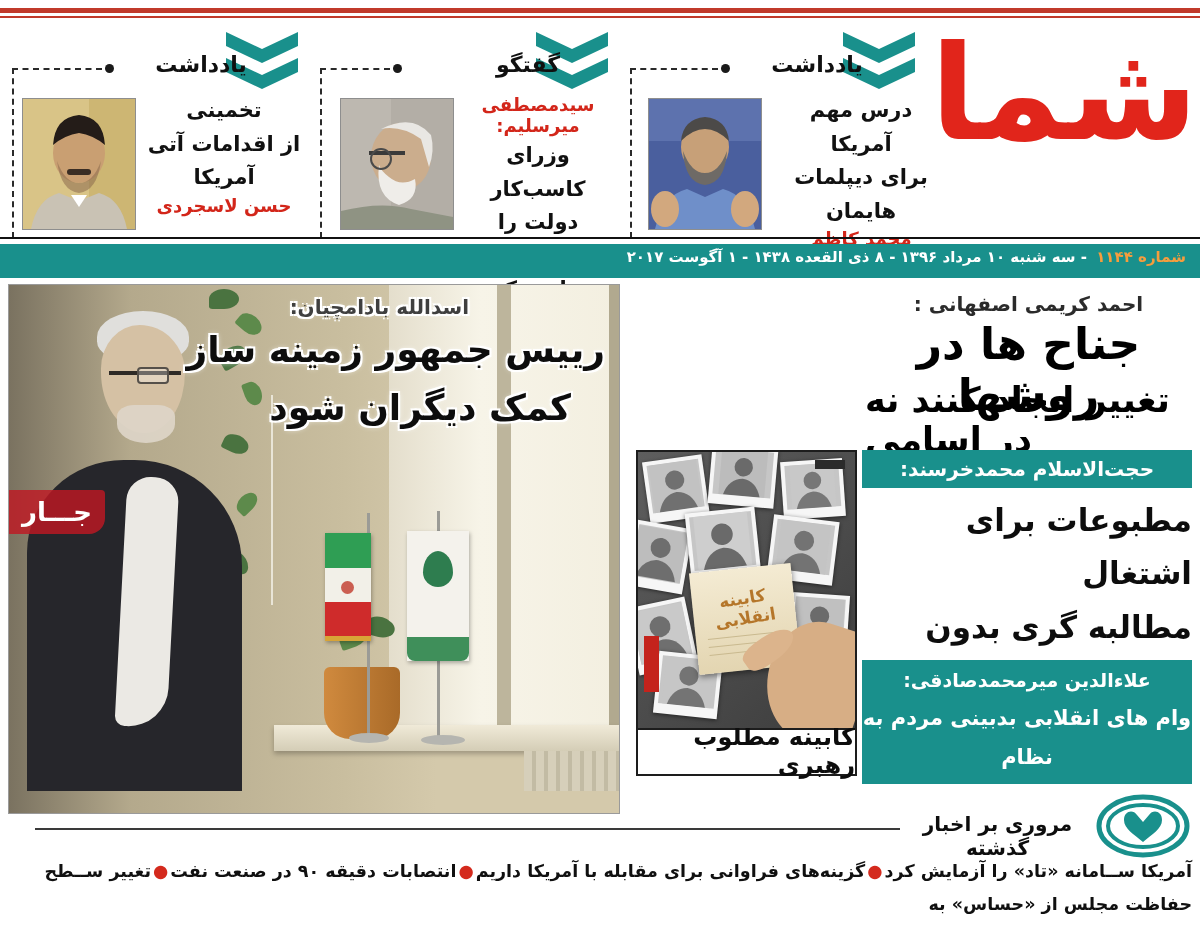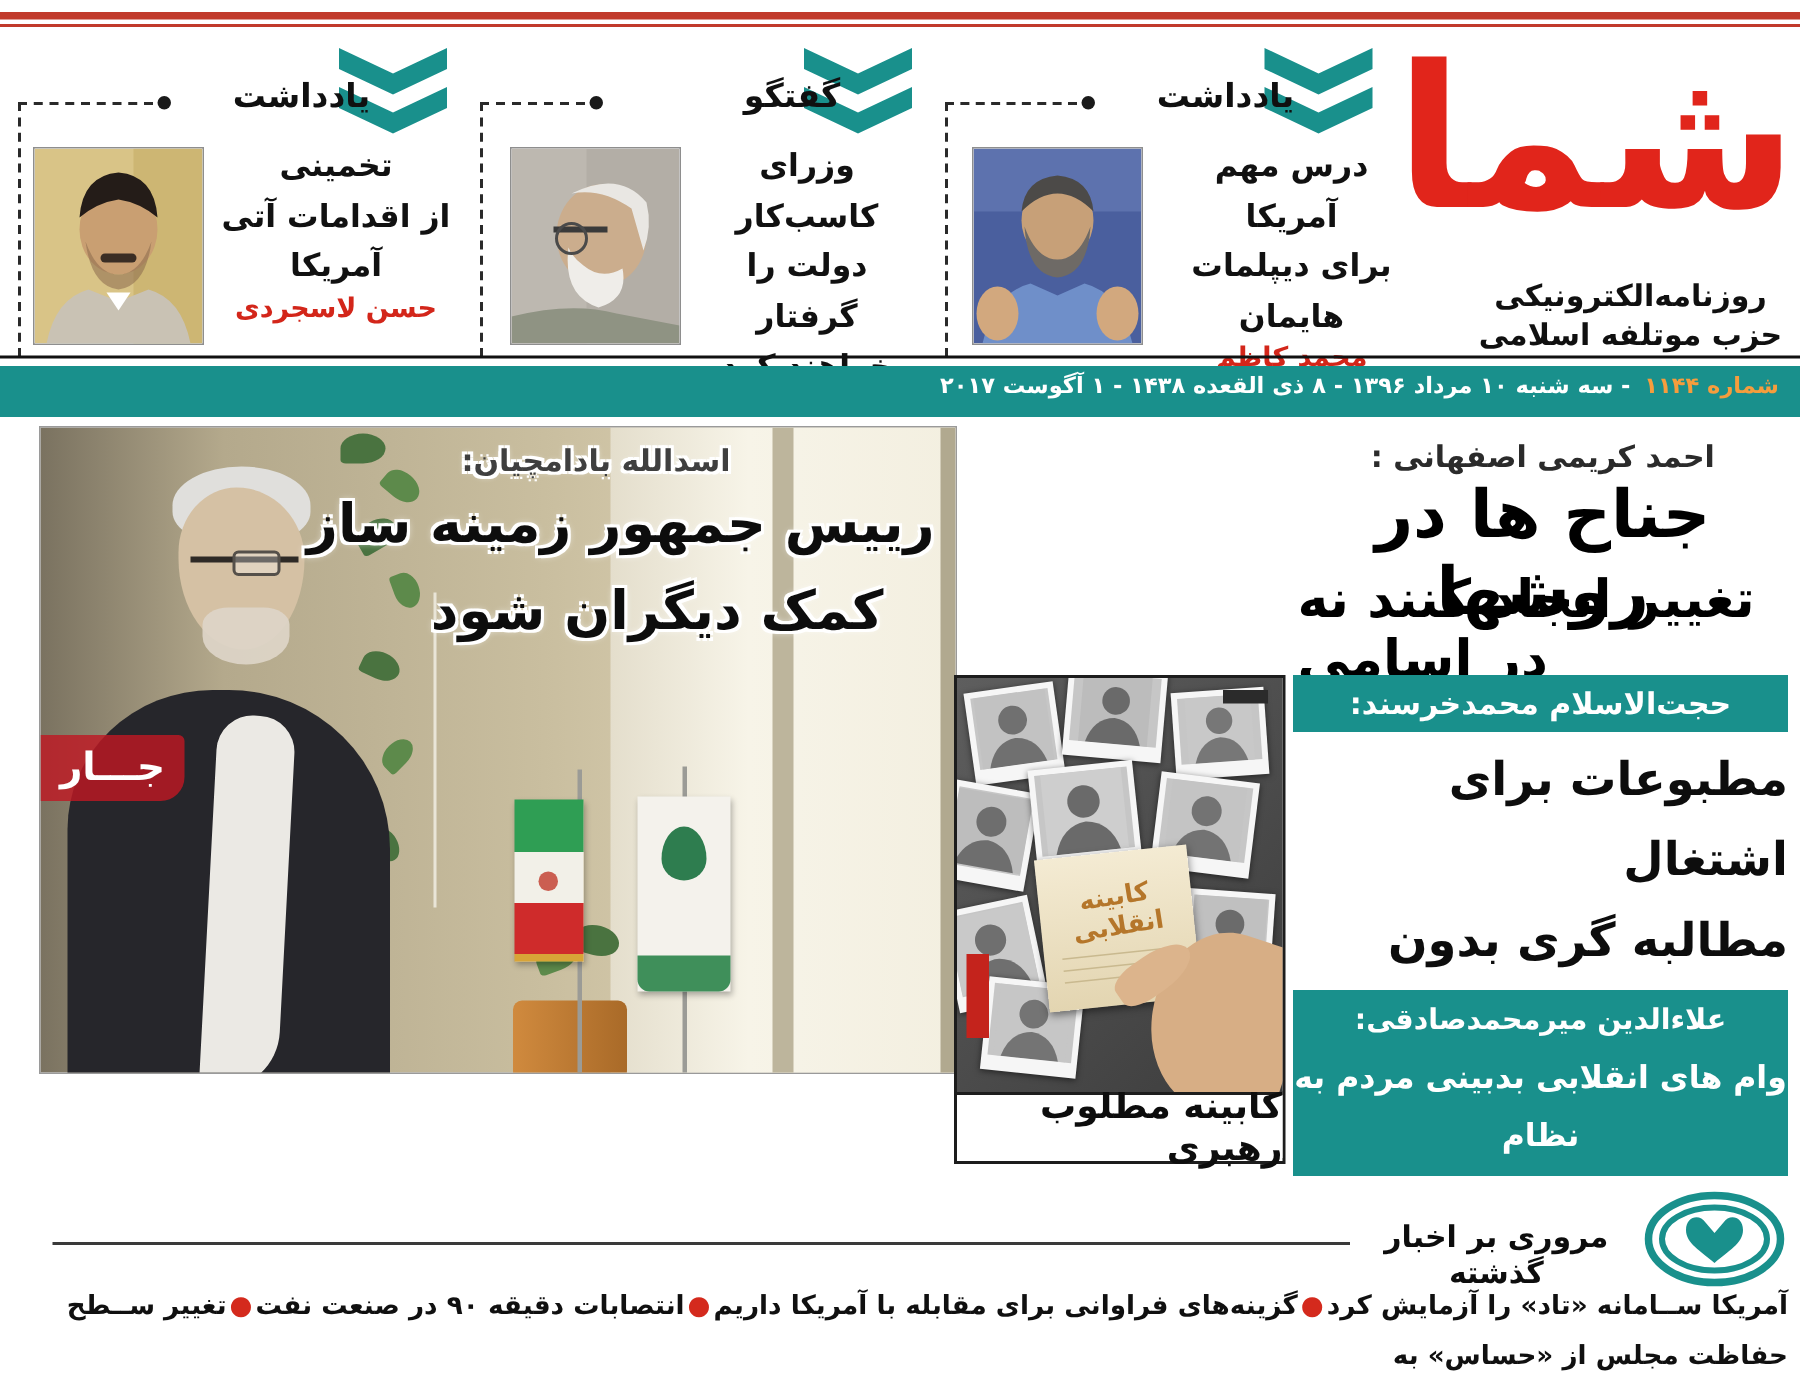--- a/index.html
+++ b/index.html
@@ -28,21 +28,21 @@
   .promo-line { font-size:21px; font-weight:bold; color:#111; line-height:1.6; }
   .promo-byline { color:#d3261a; font-size:18px; font-weight:bold; margin-top:0; }
 
   .black-rule { position:absolute; top:237px; left:0; width:100%; height:2px; background:#111; }
 
   
   .datebar { position:absolute; top:244px; left:0; width:100%; height:34px; background:#19908c; color:#fff; font-size:15px; font-weight:bold; line-height:26px; padding-right:14px; }
   .datebar .issue { color:#f59d3d; margin-left:4px; }
 
   
-  .main-photo { position:absolute; left:26px; top:284px; width:612px; height:432px; border:1px solid #9a9a9a; overflow:hidden; background:linear-gradient(to right,#7a7260,#b4a98c 20%,#c9be9f 55%,#d4c9ab 70%);padding-left:11px; }
+  .main-photo { position:absolute; left:8px; top:284px; width:612px; height:530px; border:1px solid #9a9a9a; overflow:hidden; background:linear-gradient(to right,#7a7260,#b4a98c 20%,#c9be9f 55%,#d4c9ab 70%);padding-left:11px; }
   .mp-window { position:absolute; right:0; top:0; width:230px; height:462px; background:linear-gradient(to right,#e4decc,#f7f4e8 40%,#f3efe0); }
   .mp-frame1 { position:absolute; right:108px; top:0; width:14px; height:462px; background:#bdb59c; }
   .mp-frame2 { position:absolute; right:0; top:0; width:10px; height:462px; background:#b1a98f; }
   .mp-sill { position:absolute; right:0; top:440px; width:345px; height:26px; background:linear-gradient(#f0ead8,#d4cdb6); box-shadow:0 3px 5px rgba(0,0,0,.25); }
   .mp-under { position:absolute; right:0; top:466px; width:95px; height:40px; background:repeating-linear-gradient(90deg,#d6cfba 0 8px,#c2bba4 8px 12px); }
   .mp-leaf { position:absolute; background:#4a7340; border-radius:50% 50% 50% 12%; }
   .mp-leaf.l2 { background:#5d8a4b; }
   .mp-cord { position:absolute; left:262px; top:110px; width:2px; height:210px; background:#e9e5d7; }
   .mp-man-suit { position:absolute; left:18px; top:175px; width:215px; height:331px; background:#26262b; border-radius:45% 50% 0 0/28% 32% 0 0; }
   .mp-shirt { position:absolute; left:112px; top:192px; width:52px; height:250px; background:#ebe9e4; border-radius:24px 24px 40px 10px; transform:rotate(3deg); }
@@ -101,24 +101,20 @@
 </head>
 <body>
 
 <div id="page">
 
   <div class="redline1"></div>
   <div class="redline2"></div>
 
   <div class="masthead">
     <div class="masthead-title">شما</div>
-    <div class="masthead-sub">
-      <div>روزنامه‌الکترونیکی</div>
-      <div>حزب موتلفه اسلامی</div>
-    </div>
   </div>
 
   <div class="promo" style="left:10px; width:298px;">
     <div class="promo-chevron" style="left:215px;">
       <svg width="74" height="60" viewBox="0 0 74 60">
           <path fill="#19908c" d="M1,0 L37,17 L73,0 L73,14 L37,31 L1,14 Z"></path>
           <path fill="#19908c" d="M1,26 L37,43 L73,26 L73,40 L37,57 L1,40 Z"></path>
         </svg>
     </div>
     <div class="promo-label" style="left:112px; width:96px;">یادداشت</div>
@@ -162,20 +158,21 @@
           <rect width="50" height="130" fill="#bdb8b0"></rect>
         <ellipse cx="60" cy="58" rx="30" ry="34" fill="#cbad8d"></ellipse>
         <path d="M40,30 Q72,14 90,36 Q94,52 88,68 L80,40 Q60,26 40,30Z" fill="#e9e7e3"></path>
         <path d="M38,66 Q34,98 58,106 Q78,100 74,80 Q60,88 48,78 Q40,72 38,66Z" fill="#efede9"></path>
         <rect x="28" y="52" width="36" height="4" fill="#3a3a3a"></rect>
         <circle cx="40" cy="60" r="10" stroke="#4a4a4a" stroke-width="2" fill="none"></circle>
         <path d="M0,130 L0,112 Q40,102 70,110 L112,118 L112,130 Z" fill="#8f9383"></path>
       </svg>
     </div>
     <div class="promo-text" style="left:144px; right:4px;">
+      <div class="promo-kicker">سیدمصطفی میرسلیم:</div>
       <div class="promo-line">وزرای کاسب‌کار</div>
       <div class="promo-line">دولت را گرفتار</div>
       <div class="promo-line">خواهند کرد</div>
     </div>
   </div>
 
   <div class="promo" style="left:628px; width:328px;">
     <div class="promo-chevron" style="left:214px;">
       <svg width="74" height="60" viewBox="0 0 74 60">
           <path fill="#19908c" d="M1,0 L37,17 L73,0 L73,14 L37,31 L1,14 Z"></path>

